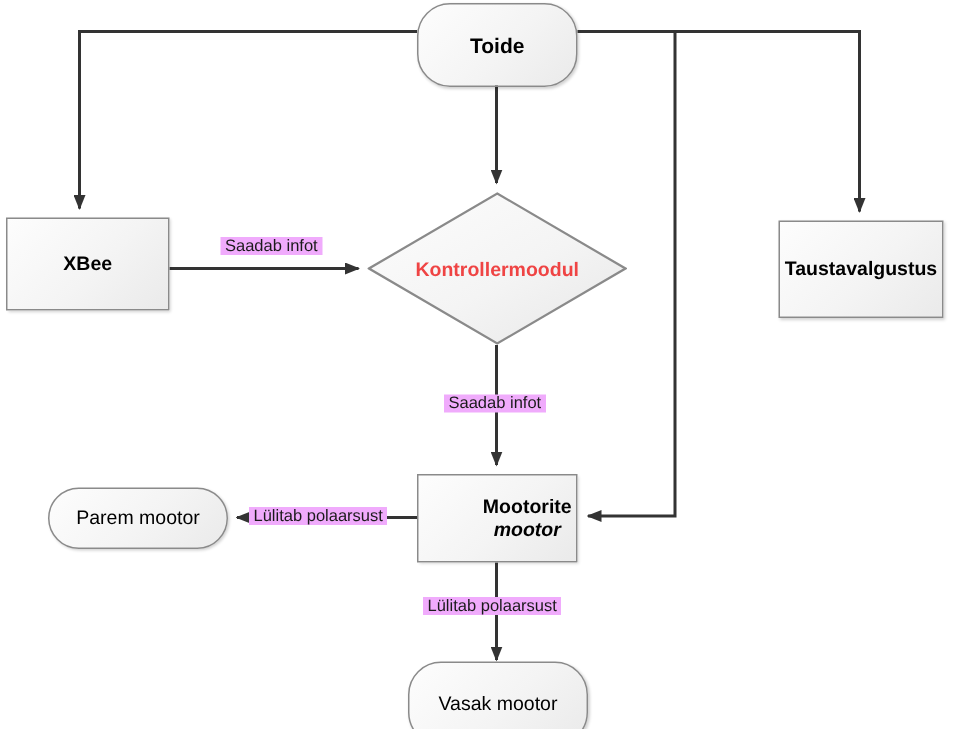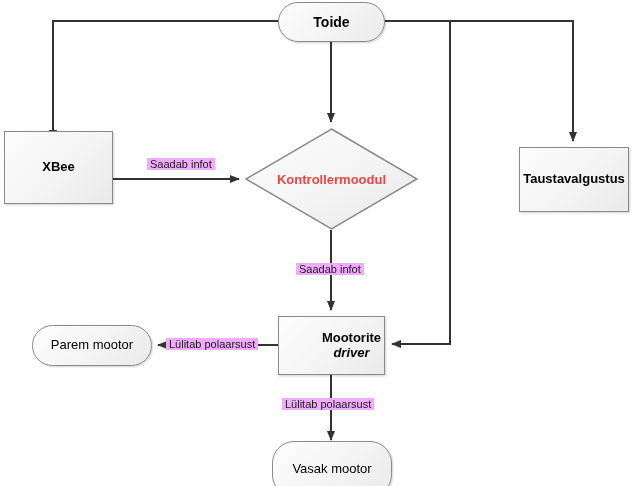--- a/index.html
+++ b/index.html
@@ -117,25 +117,25 @@
 
     <g>
       <path d="M278,345 L158,345" fill="none" stroke="#333333" stroke-width="2" marker-end="url(#arrow)"></path>
     </g>
 
     <g>
       <path d="M331,375 L331,440" fill="none" stroke="#333333" stroke-width="2" marker-end="url(#arrow)"></path>
     </g>
   </svg>
 
-  <div class="node rounded" style="left:278px; top:2px; width:107px; height:40px;">
+  <div class="node rounded" style="left:278px; top:2px; width:107px; height:56px;">
     <span class="lbl bold" style="font-size:14px;">Toide</span>
   </div>
 
-  <div class="node rect" style="left:4px; top:131px; width:109px; height:73px;">
+  <div class="node rect" style="left:4px; top:145px; width:109px; height:62px;">
     <span class="lbl bold" style="font-size:13px;">XBee</span>
   </div>
 
   <div class="diamond-wrap" style="left:245px; top:128px; width:173px; height:102px;">
     <svg class="diamond-shape" viewBox="0 0 173 102" preserveAspectRatio="none">
       <defs>
         <linearGradient id="dgrad" x1="0" y1="0" x2="1" y2="1">
           <stop offset="0%" stop-color="#fdfdfd"></stop>
           <stop offset="55%" stop-color="#f4f4f4"></stop>
           <stop offset="100%" stop-color="#e7e7e7"></stop>
@@ -145,21 +145,21 @@
     </svg>
     <div class="diamond-label" style="font-size:13px;">Kontrollermoodul</div>
   </div>
 
   <div class="node rect" style="left:519px; top:147px; width:110px; height:65px;">
     <span class="lbl bold" style="font-size:13px;">Taustavalgustus</span>
   </div>
 
   <div class="node rect" style="left:278px; top:316px; width:107px; height:59px; flex-direction:column;padding-left:40px;">
     <span class="lbl bold" style="font-size:13px;">Mootorite</span>
-    <span class="lbl ital" style="font-size:13px;">driver</span>
+    <span class="lbl ital" style="font-size:13px;">mootor</span>
   </div>
 
   <div class="node rounded" style="left:32px; top:325px; width:120px; height:41px;justify-content:center;">
     <span class="lbl reg" style="font-size:13px;">Parem mootor</span>
   </div>
 
   <div class="node rounded" style="left:272px; top:441px; width:120px; height:56px;">
     <span class="lbl reg" style="font-size:13px;">Vasak mootor</span>
   </div>
 

